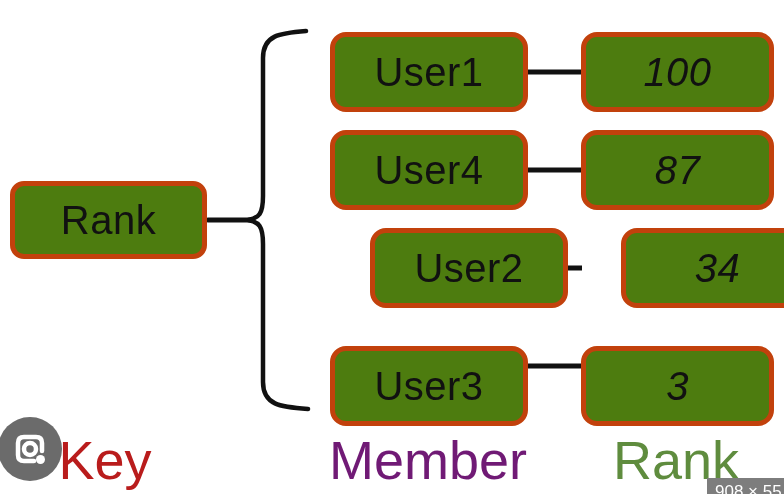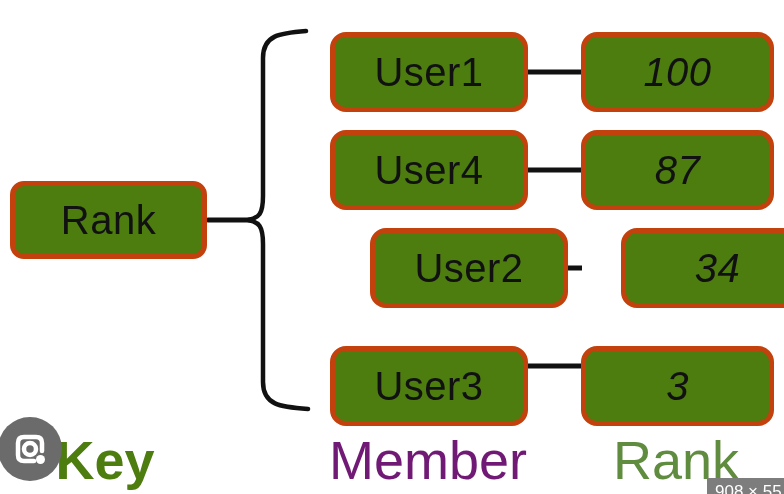--- a/index.html
+++ b/index.html
@@ -95,21 +95,21 @@
   <div class="node-box member-box row-0">User1</div>
   <div class="node-box member-box row-1">User4</div>
   <div class="node-box member-box row-2">User2</div>
   <div class="node-box member-box row-3">User3</div>
 
   <div class="node-box score-box row-0">100</div>
   <div class="node-box score-box row-1">87</div>
   <div class="node-box score-box row-2">34</div>
   <div class="node-box score-box row-3">3</div>
 
-  <div id="label-key" class="col-label" style="color: #4d7c0f; font-weight: bold;">Key</div>
+  <div id="label-key" class="col-label" style="color: #b91c1c;">Key</div>
   <div id="label-member" class="col-label" style="color: #701a75;">Member</div>
   <div id="label-score" class="col-label" style="color: rgb(95, 140, 62);">Rank</div>
 
   <div id="lens-button">
     <svg width="64" height="64" viewBox="0 0 64 64" xmlns="http://www.w3.org/2000/svg">
       <circle cx="32" cy="32" r="32" fill="#6b6b6b"></circle>
 
       <path d="M 36 44 H 26 Q 20 44 20 38 V 26 Q 20 20 26 20 H 38 Q 44 20 44 26 V 34" fill="none" stroke="#ffffff" stroke-width="4.5" stroke-linecap="round"></path>
 
       <circle cx="32" cy="32" r="6" fill="none" stroke="#ffffff" stroke-width="4.5"></circle>

